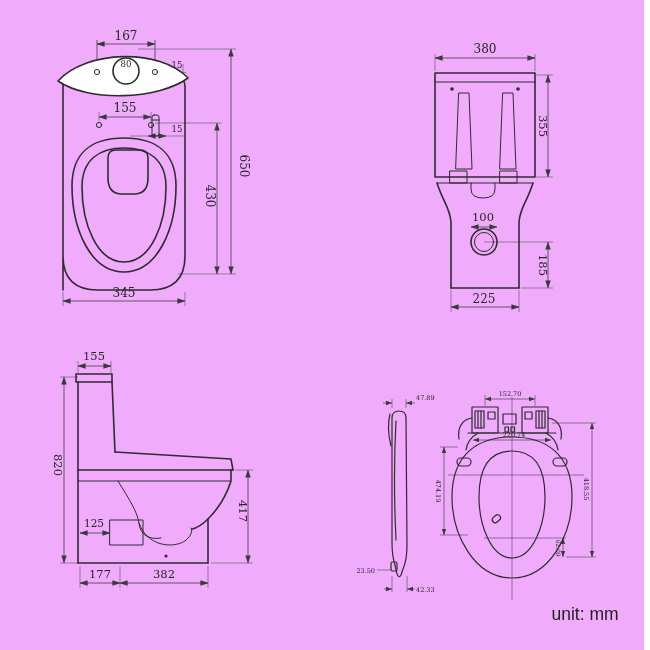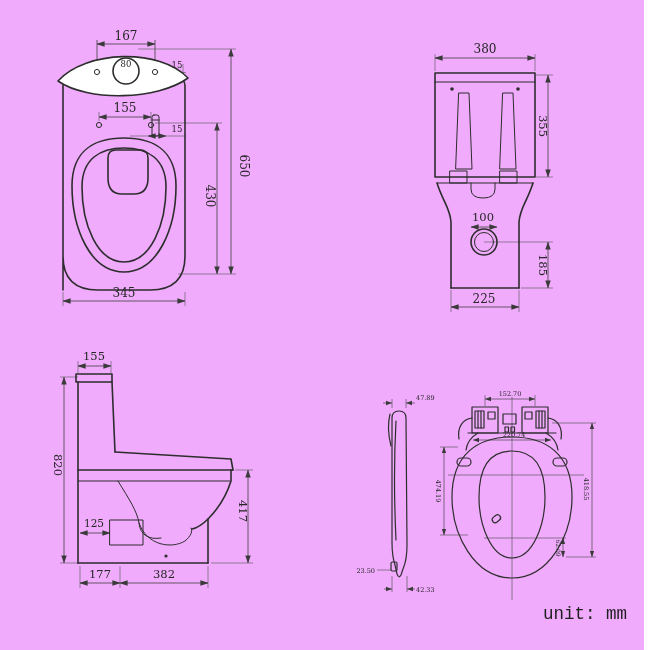--- a/index.html
+++ b/index.html
@@ -16,21 +16,21 @@
   .dim line,.dim path,.dim rect{fill:none;stroke:#3f3f3f;stroke-width:.8;}
   .dim .cl{stroke-width:.6;stroke:#555;}
   .seat .outline path,.seat .outline rect,.seat .outline line{stroke-width:1.2;}
   .seat .dim line,.seat .dim path{stroke-width:.65;}
   
   text{fill:#262626;font-family:"DejaVu Serif",serif;}
   .t12{font-size:12px;} .t11{font-size:11.5px;} .t10{font-size:10.5px;}
   .t8{font-size:8.5px;}  .t6{font-size:6.5px;}  .t5{font-size:6px;}
   .mid{text-anchor:middle;} .st{text-anchor:start;} .en{text-anchor:end;}
   #unit-note{position:absolute;left:528px;top:604px;width:114px;text-align:center;
-             font-size:17.5px;color:#1f1f1f;font-family:Liberation Mono, monospace;}
+             font-size:17.5px;color:#1f1f1f;font-family:Liberation Sans, sans-serif;}
 </style>
 </head>
 <body>
 
 <div id="canvas">
   <svg width="650" height="650" viewBox="0 0 650 650">
     <defs>
       <marker id="ar" viewBox="0 0 10 10" refX="9.5" refY="5" markerWidth="10" markerHeight="10" orient="auto-start-reverse" markerUnits="strokeWidth">
         <path d="M0,1.6 L10,5 L0,8.4 Z" fill="#3a3a3a"></path>
       </marker>

